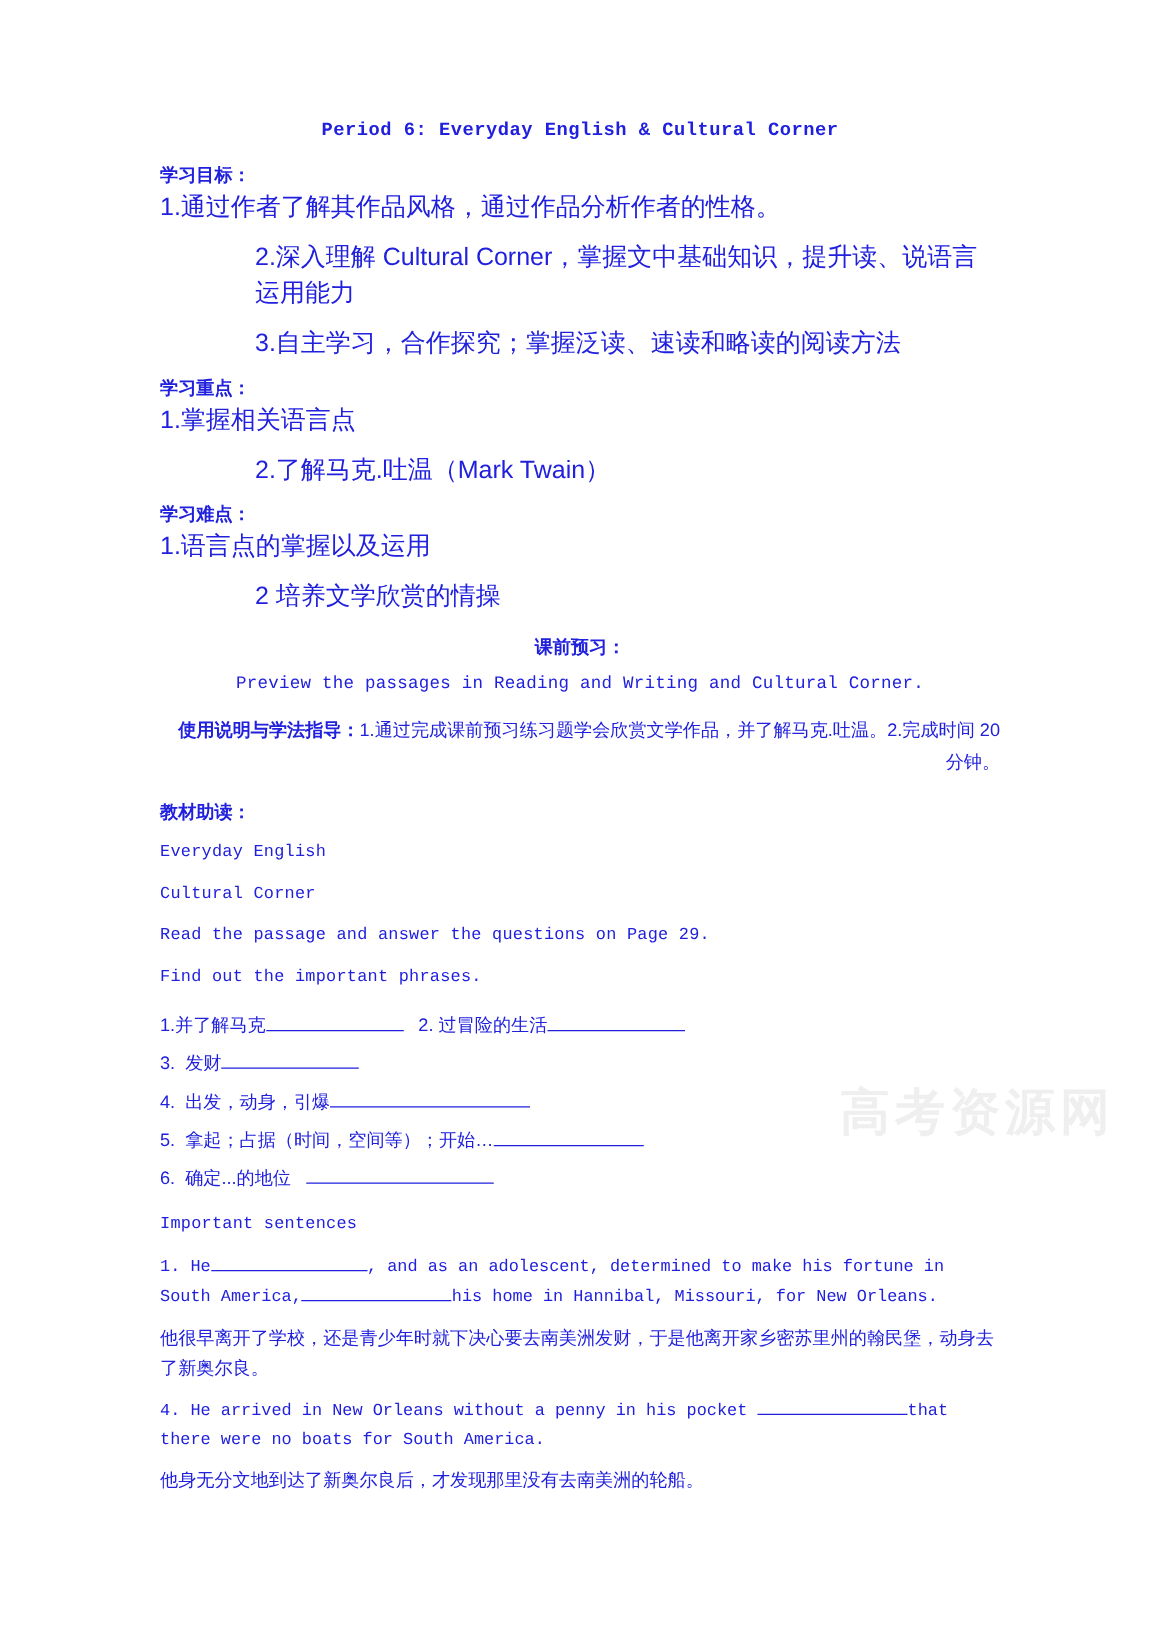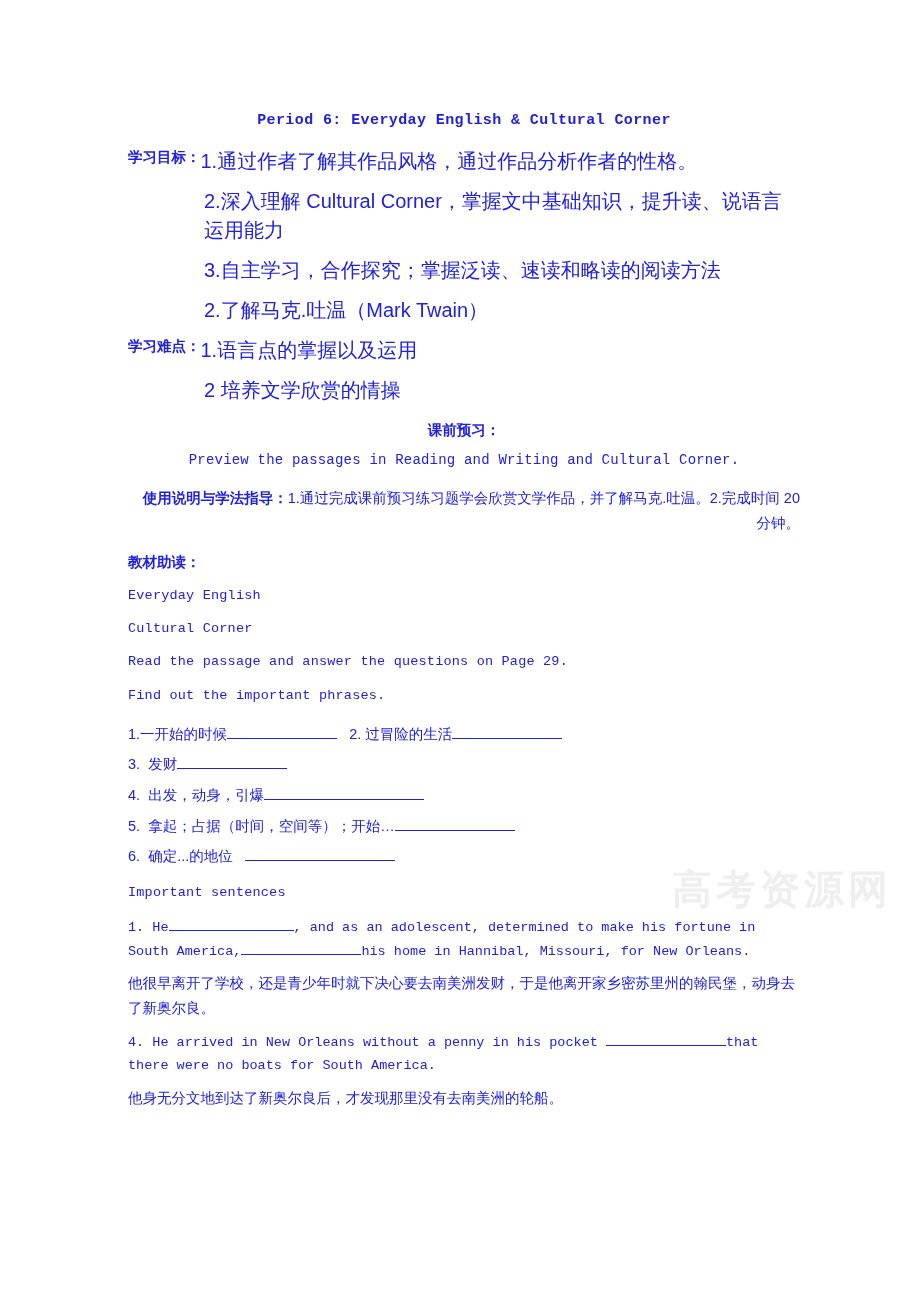--- a/index.html
+++ b/index.html
@@ -18,39 +18,40 @@
     position: absolute;
     left: 0; top: 0;
     width: 920px;
     height: 1302px;
     padding: 0;
     box-sizing: border-box;
   }
   .content {
     position: absolute;
     left: 128px;
-    top: 112px;
+    top: 96px;
     width: 672px;
   }
   .title {
     text-align: center;
     font-weight: bold;
     font-size: 15px;
     letter-spacing: 0.4px;
     margin-bottom: 18px;
     font-family: "Liberation Mono", monospace;
     color: #2020dd;
   }
   .row {
     display: flex;
     align-items: flex-start;
     margin-bottom: 11px;
     font-size: 15px;
     color: #2020dd;
     line-height: 1.45;
+    flex-direction: column;
   }
   .lbl {
     font-weight: bold;
     white-space: nowrap;
     font-family: "Liberation Sans", sans-serif;
     font-size: 14.5px;
   }
   .val {
     font-family: "Liberation Sans", sans-serif;
     font-size: 20px;
@@ -146,20 +147,24 @@
       <span class="lbl">学习目标：</span>
       <span class="val">1.通过作者了解其作品风格，通过作品分析作者的性格。</span>
     </div>
     <div class="row indent-1">
       <span class="val">2.深入理解 Cultural Corner，掌握文中基础知识，提升读、说语言运用能力</span>
     </div>
     <div class="row indent-1">
       <span class="val">3.自主学习，合作探究；掌握泛读、速读和略读的阅读方法</span>
     </div>
 
+    <div class="row">
+      <span class="lbl">学习重点：</span>
+      <span class="val">1.掌握相关语言点</span>
+    </div>
     <div class="row indent-1">
       <span class="val">2.了解马克.吐温（Mark Twain）</span>
     </div>
 
     <div class="row">
       <span class="lbl">学习难点：</span>
       <span class="val">1.语言点的掌握以及运用</span>
     </div>
     <div class="row indent-1">
       <span class="val">2 培养文学欣赏的情操</span>
@@ -174,21 +179,21 @@
 
     <div class="section-head">教材助读：</div>
 
     <div class="mline">Everyday English</div>
     <div class="mline">Cultural Corner</div>
 
     <div class="mline">Read the passage and answer the questions on Page 29.</div>
     <div class="mline wide">Find out the important phrases.</div>
 
     <div class="cnline">
-      <span>1.</span><span>一开始的时候</span><span class="blank" style="width:110px"></span>
+      <span>1.</span><span>并了解马克</span><span class="blank" style="width:110px"></span>
       &nbsp;&nbsp;<span>2.</span>&nbsp;<span>过冒险的生活</span><span class="blank" style="width:110px"></span>
     </div>
 
     <div class="cnline">
       <span>3.</span>&nbsp;&nbsp;<span>发财</span><span class="blank" style="width:110px"></span>
     </div>
 
     <div class="cnline">
       <span>4.</span>&nbsp;&nbsp;<span>出发，动身，引爆</span><span class="blank" style="width:160px"></span>
     </div>

